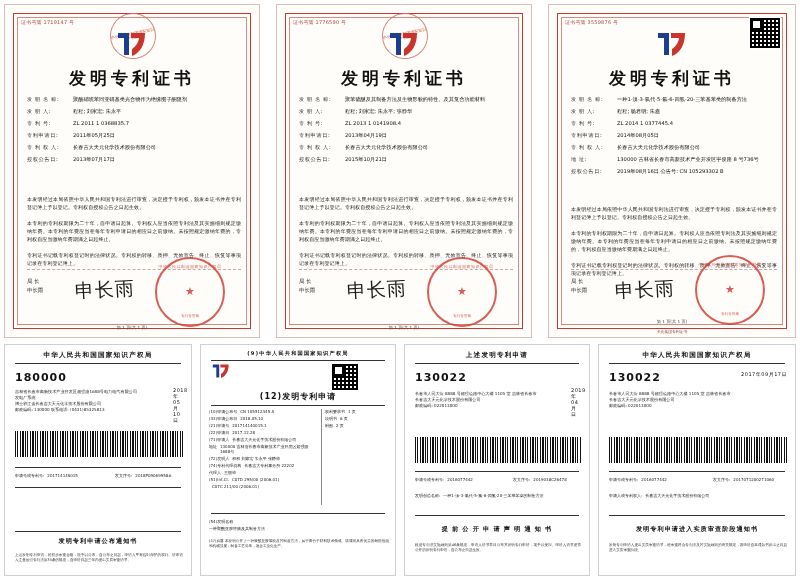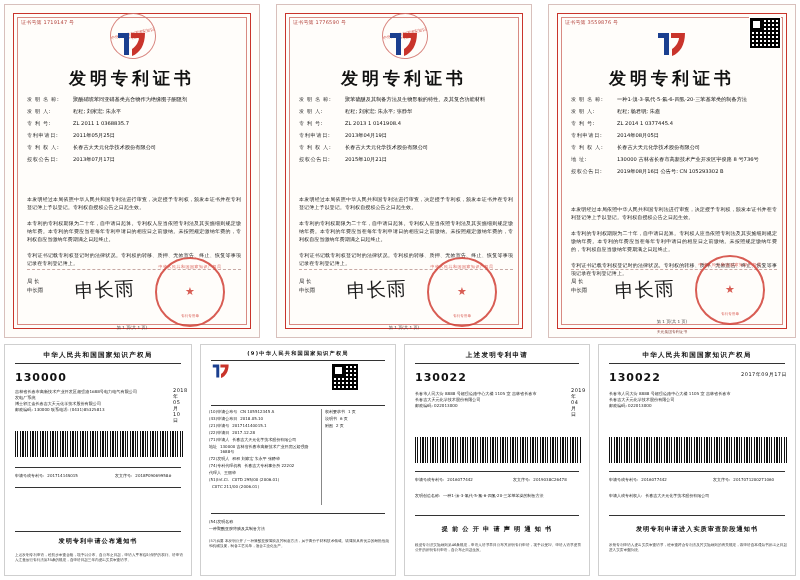--- a/index.html
+++ b/index.html
@@ -355,21 +355,21 @@
   </div>
 
   <div class="cert-footer" style="top:314px;">第 1 页(共 1 页)</div>
   <div class="cert-footer2" style="top:324px;">天元集团专利证书</div>
 </div>
 
 <div class="sheet notice" style="left:4px;top:344px;width:188px;height:232px;">
   <div class="n-head">中华人民共和国国家知识产权局</div>
   <div class="n-rule" style="top:18px;"></div>
 
-  <div class="n-appno" style="left:10px;top:26px;">130000</div>
+  <div class="n-appno" style="left:10px;top:26px;">180000</div>
 
   <div class="n-block" style="left:10px;top:44px;width:122px;white-space:pre-line;">吉林省长春市高新技术产业开发区超强路1688号电力电气有限公司发电厂系统
 博士郭江金长春吉大天元化学技术股份有限公司
 邮政编码: 130000   联系电话: (0431)85325813</div>
 
   <div class="n-datebox" style="top:42px;right:8px;width:10px;">2018年05月10日</div>
 
   <div class="barcode" style="left:10px;top:86px;width:168px;height:26px;"></div>
 
   <div class="n-rule" style="top:122px;"></div>
@@ -401,20 +401,21 @@
 
   <div class="blue-logo" style="left:10px;top:18px;">
     <svg width="20" height="16" viewBox="0 0 34 26">
       <path d="M3 2 L14 2 L14 24 L9 24 L9 7 L3 7 Z" fill="#1b3f8f"></path>
       <path d="M16 2 L30 2 C30 14 25 22 17 25 L17 18 C22 15 24 9 24 7 L16 7 Z" fill="#c9342b"></path>
     </svg>
   </div>
 
   <div class="qr" style="right:36px;top:18px;width:26px;height:26px;"></div>
 
+  <div class="n-head" style="top:46px;font-size:8px;letter-spacing:1px;">(12)发明专利申请</div>
   <div class="n-rule" style="top:60px;"></div>
 
   <div style="position:absolute;left:8px;top:64px;width:108px;">
     <div class="n-row">
         <span class="k">(10)申请公布号</span>
         <span>CN 105512345 A</span>
       </div>
     <div class="n-row">
         <span class="k">(43)申请公布日</span>
         <span>2018.05.10</span>

